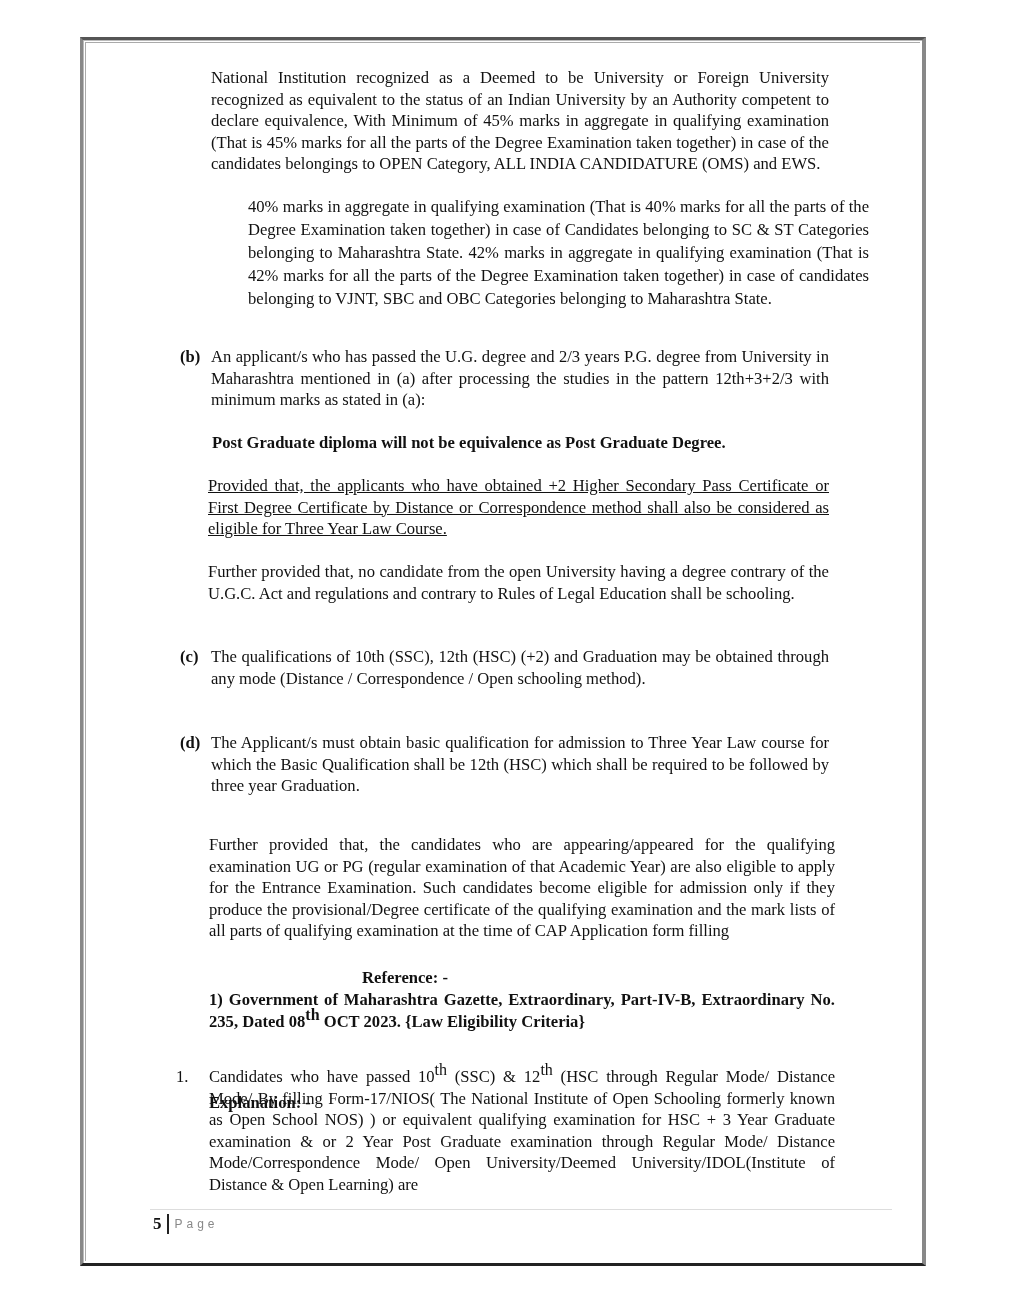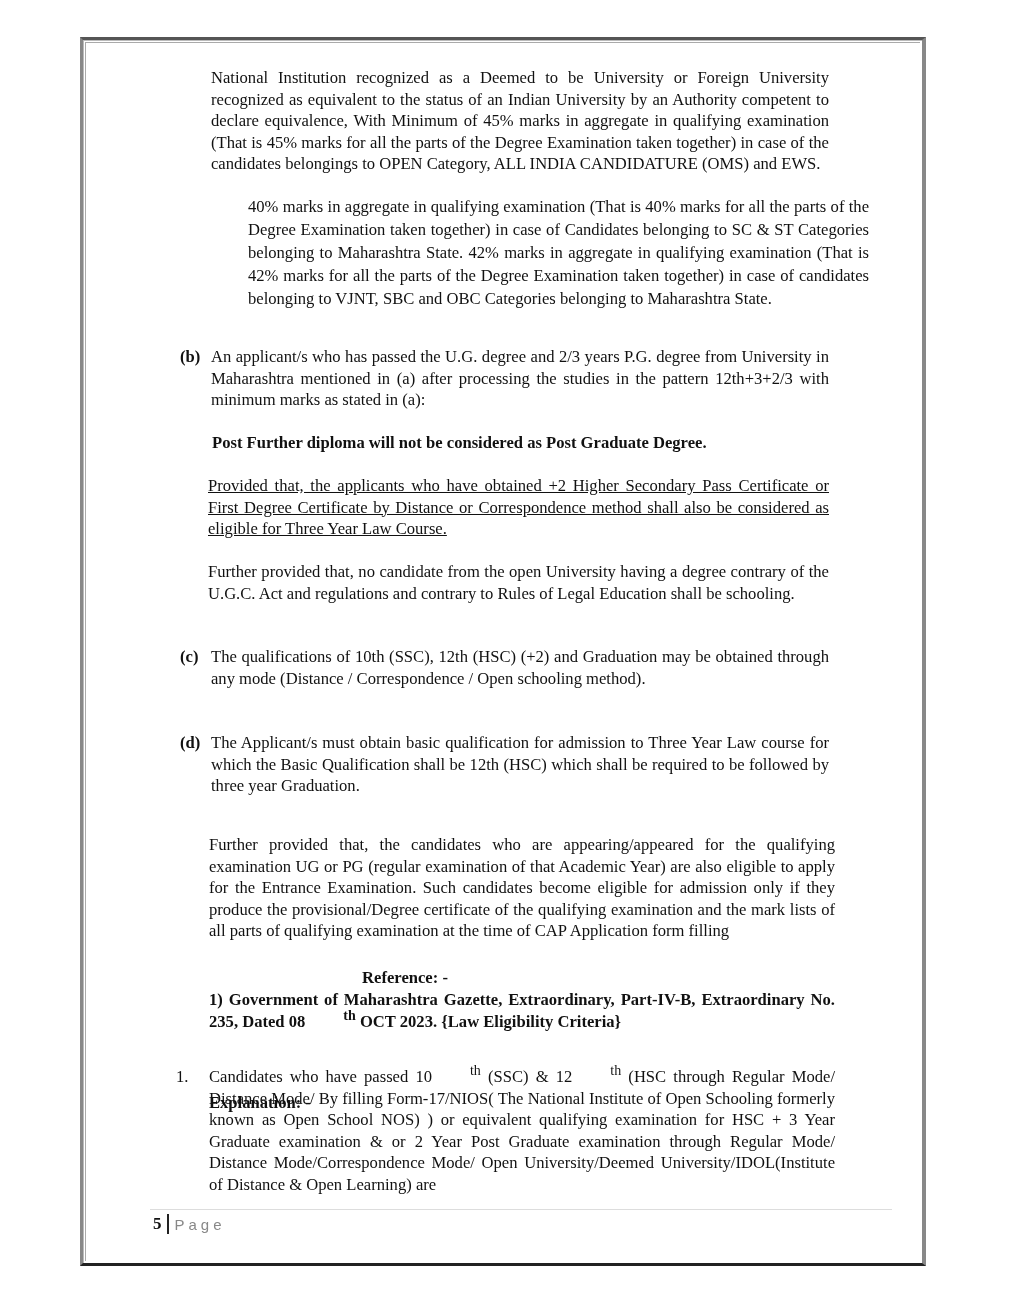--- a/index.html
+++ b/index.html
@@ -9,26 +9,26 @@
            border-top: 3px solid #555; border-left: 3px solid #888;
            border-right: 4px solid #888; border-bottom: 3px solid #222;
            box-shadow: inset 1px 1px 0 #bbb; box-sizing: border-box; }
   .frame-inner { position: absolute; left: 2px; top: 2px; right: 2px; bottom: 2px;
                  border-left: 1px solid #aaa; border-top: 1px solid #aaa; }
   .text { position: absolute; font-size: 16.6px; line-height: 21.5px; }
   .just { text-align: justify; text-align-last: left; }
   .b { font-weight: bold; }
   p { margin: 0; }
   .label { position: absolute; left: -30px; font-weight: bold; }
-  sup { font-size: 14px; line-height: 0; vertical-align: super; margin-left: 38px; }
+  sup { font-size: 16px; line-height: 0; vertical-align: super; }
   .footer-rule { position: absolute; left: 150px; top: 1209px; width: 742px; height: 1px; background: #ddd; }
   .footer { position: absolute; left: 153px; top: 1214px; font-size: 17px; display: flex; align-items: center; }
   .footer .num { font-weight: bold; font-family: "Liberation Serif", serif; }
   .footer .bar { display: inline-block; width: 2px; height: 20px; background: #222; margin: 0 6px 0 5px; }
-  .footer .page { font-family: "Liberation Sans", sans-serif; color: #888; letter-spacing: 4px; font-size: 15px; }
+  .footer .page { font-family: "Liberation Sans", sans-serif; color: #888; letter-spacing: 4px; font-size: 12px; }
 </style>
 </head>
 <body>
 
 <div class="frame">
     <div class="frame-inner"></div>
   </div>
 
 <div class="text just" style="left:211px; top:67px; width:618px;">
   <p>National Institution recognized as a Deemed to be University or Foreign University recognized as equivalent to the status of an Indian University by an Authority competent to declare equivalence, With Minimum of 45% marks in aggregate in qualifying examination (That is 45% marks for all the parts of the Degree Examination taken together) in case of the candidates belongings to OPEN Category, ALL INDIA CANDIDATURE (OMS) and  EWS.</p>
@@ -37,21 +37,21 @@
 <div class="text just" style="left:208px; top:195px; width:621px; line-height:23px;margin-left:40px;">
   <p>40% marks in aggregate in qualifying examination (That is 40% marks for all the parts of the Degree Examination taken together) in case of Candidates belonging to SC &amp; ST Categories belonging to Maharashtra State. 42% marks in aggregate in qualifying examination (That is 42% marks for all the parts of the Degree Examination taken together) in case of candidates belonging to VJNT, SBC and OBC Categories belonging to Maharashtra State.</p>
 </div>
 
 <div class="text just" style="left:211px; top:346px; width:618px;">
   <span class="label" style="left:-31px;">(b)</span>
   <p>An applicant/s who has passed the U.G. degree and 2/3 years P.G. degree from University in Maharashtra mentioned in (a) after processing the studies in the pattern 12th+3+2/3 with minimum marks as stated in (a):</p>
 </div>
 
 <div class="text b" style="left:212px; top:432px; width:620px;">
-  <p>Post Further diploma will not be considered as Post Graduate Degree.</p>
+  <p>Post Graduate diploma will not be equivalence as Post Graduate Degree.</p>
 </div>
 
 <div class="text just" style="left:208px; top:475px; width:621px;text-decoration:underline;">
   <p>Provided that, the applicants who have obtained +2 Higher Secondary Pass Certificate or First Degree Certificate by Distance or Correspondence method shall also be considered as eligible for Three Year Law Course.</p>
 </div>
 
 <div class="text just" style="left:208px; top:561px; width:621px;">
   <p>Further provided that, no candidate from the open University having a degree contrary of the U.G.C. Act and regulations and contrary to Rules of Legal Education shall be schooling.</p>
 </div>
 

